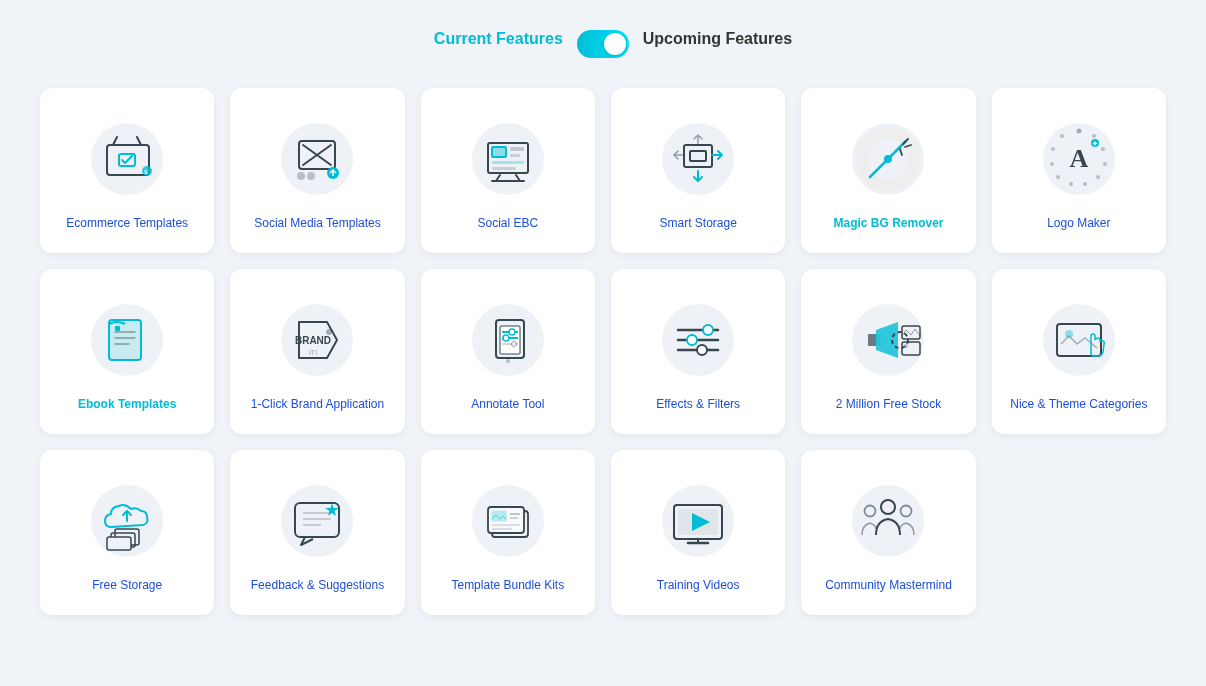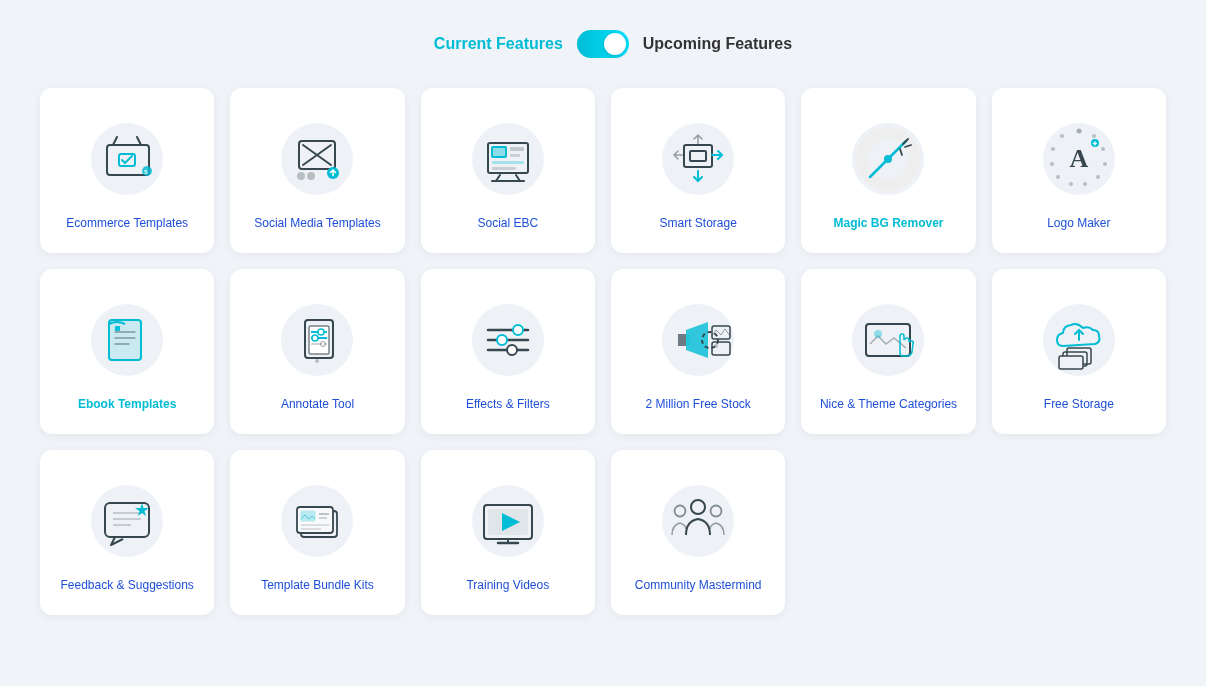--- a/index.html
+++ b/index.html
@@ -9,21 +9,20 @@
       min-height: 686px;
       width: 1206px;
       display: flex;
       flex-direction: column;
       align-items: center;
       padding: 30px 40px;
     }
 
     .toggle-row {
       display: flex;
-      align-items: center;
       gap: 14px;
       margin-bottom: 30px;
       margin-left: 20px;
     }
 
     .toggle-label-current {
       font-size: 16px;
       font-weight: 600;
       color: #00bcd4;
     }
@@ -250,20 +249,33 @@
         <path d="M22 24 Q30 20 38 24" fill="none" stroke="#00bcd4" stroke-width="2"></path>
         <line x1="28" y1="32" x2="48" y2="32" stroke="#37474f" stroke-width="1.5" stroke-linecap="round" opacity="0.5"></line>
         <line x1="28" y1="38" x2="48" y2="38" stroke="#37474f" stroke-width="1.5" stroke-linecap="round" opacity="0.5"></line>
         <line x1="28" y1="44" x2="42" y2="44" stroke="#37474f" stroke-width="1.5" stroke-linecap="round" opacity="0.5"></line>
         <rect x="28" y="26" width="5" height="5" rx="1" fill="#00bcd4"></rect>
       </svg>
     </div>
     <span class="feature-label highlight">Ebook Templates</span>
   </div>
 
+  <div class="feature-card">
+    <div class="icon-wrapper">
+      <svg viewBox="0 0 80 80">
+        <circle cx="40" cy="40" r="36" class="circle-bg"></circle>
+
+        <path d="M22 22 L50 22 L60 40 L50 58 L22 58 Z" fill="none" stroke="#37474f" stroke-width="2" stroke-linejoin="round"></path>
+        <circle cx="52" cy="32" r="3" fill="#37474f" opacity="0.4"></circle>
+        <text x="36" y="44" font-size="10" font-weight="700" fill="#37474f" text-anchor="middle">BRAND</text>
+        <text x="36" y="55" font-size="7" fill="#37474f" text-anchor="middle" opacity="0.5">IT!</text>
+      </svg>
+    </div>
+    <span class="feature-label">1-Click Brand Application</span>
+  </div>
 
   <div class="feature-card">
     <div class="icon-wrapper">
       <svg viewBox="0 0 80 80">
         <circle cx="40" cy="40" r="36" class="circle-bg"></circle>
         <rect x="28" y="20" width="28" height="38" rx="3" fill="#eef2f7" stroke="#37474f" stroke-width="2"></rect>
 
         <rect x="32" y="26" width="20" height="28" rx="1" fill="#fff" stroke="#37474f" stroke-width="1"></rect>
 
         <line x1="34" y1="32" x2="50" y2="32" stroke="#00bcd4" stroke-width="2"></line>

